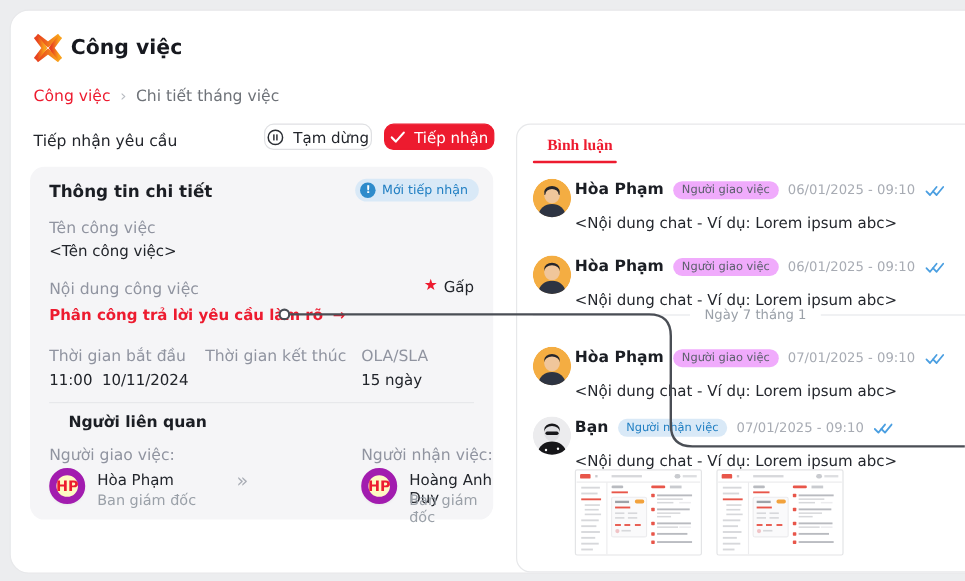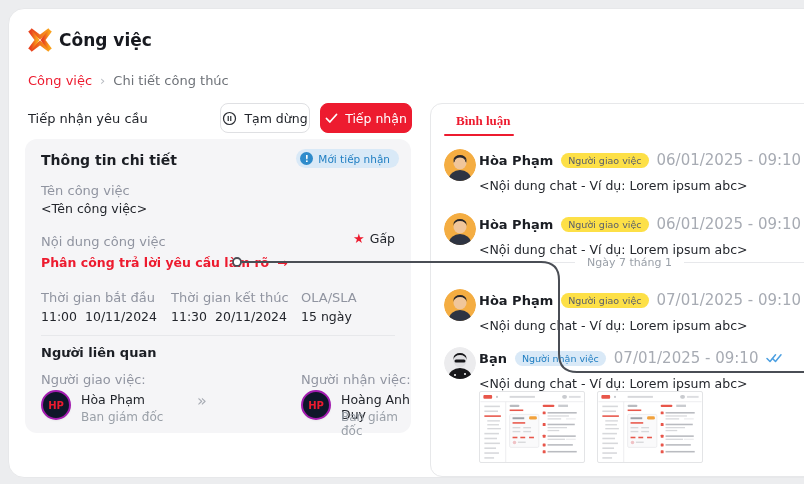--- a/index.html
+++ b/index.html
@@ -9,59 +9,59 @@
     background:#fff;border:1px solid #E7E8EA;border-radius:16px;}
   
   .logo{position:absolute;left:19px;top:19px;width:24px;height:24px;}
   .app-title{position:absolute;left:50px;top:21px;font-size:17px;font-weight:bold;color:#17191F;}
   .breadcrumb{position:absolute;left:19px;top:64px;font-size:13px;display:flex;gap:8px;align-items:center;}
   .crumb-root{color:#ED1B2F;cursor:pointer;}
   .crumb-sep{color:#B7BBC1;font-size:13px;}
   .crumb-cur{color:#6E7278;}
   
   .action-label{position:absolute;left:19px;top:102px;font-size:13px;color:#22252B;text-align:center;}
-  .btn{position:absolute;top:94px;height:30px;border-radius:8px;display:flex;align-items:center;
+  .btn{position:absolute;top:94px;height:22px;border-radius:8px;display:flex;align-items:center;
     justify-content:center;gap:7px;font-size:12.5px;cursor:pointer;}
   .btn-pause{left:211px;width:90px;background:#fff;border:1px solid #DFE0E3;color:#22252B;}
   .btn-accept{left:311px;width:92px;background:#ED1B2F;border:1px solid #ED1B2F;color:#fff;}
   
   .detail-card{position:absolute;left:16px;top:130px;width:386px;height:294px;
     background:#F5F5F7;border-radius:12px;}
   .dc-title{position:absolute;left:16px;top:13px;font-size:14px;font-weight:bold;color:#1B1E24;}
   .status-badge{position:absolute;right:12px;top:10px;display:flex;align-items:center;gap:5px;
     background:#D9E9F7;border-radius:999px;padding:3px 9px 3px 4px;font-size:10.5px;color:#1F7EC2;}
   .status-badge .dot{width:13px;height:13px;border-radius:50%;background:#2E8BCB;color:#fff;
     font-size:9px;font-weight:bold;display:flex;align-items:center;justify-content:center;}
   .lbl{position:absolute;font-size:13px;color:#9094A0;}
   .val{position:absolute;font-size:12.5px;color:#22252B;}
   .urgent{position:absolute;right:16px;top:92px;display:flex;align-items:center;gap:5px;
     font-size:12.5px;color:#22252B;}
   .urgent .star{color:#ED1B2F;font-size:13px;}
   .red-link{position:absolute;left:16px;top:116px;font-size:12.5px;font-weight:bold;color:#ED1B2F;
     display:flex;gap:8px;align-items:center;cursor:pointer;}
   .dc-divider{position:absolute;left:16px;right:16px;top:196px;height:1px;background:#E7E8EB;}
-  .people-title{position:absolute;left:16px;top:206px;font-size:13px;font-weight:bold;color:#1B1E24;}
-  .hp-avatar{position:absolute;width:30px;height:30px;border-radius:50%;background:#0f172a;
-    border:2px solid #a21caf;color:#ED1B2F;font-size:10px;font-weight:bold;display:flex;
+  .people-title{position:absolute;left:32px;top:206px;font-size:13px;font-weight:bold;color:#1B1E24;}
+  .hp-avatar{position:absolute;width:30px;height:30px;border-radius:50%;background:#fef9c3;
+    border:6px solid #a21caf;color:#ED1B2F;font-size:12px;font-weight:bold;display:flex;
     align-items:center;justify-content:center;box-shadow:0 1px 2px rgba(0,0,0,.05);}
   .p-name{position:absolute;font-size:12.5px;color:#22252B;}
   .p-role{position:absolute;font-size:12px;color:#9AA0A8;}
   .transfer{position:absolute;left:172px;top:252px;font-size:16px;color:#A9ADB5;}
   
   .comments-card{position:absolute;left:430px;top:103px;width:392px;height:374px;
     background:#fff;border:1px solid #E7E8EA;border-radius:12px;}
   .tab{position:absolute;left:25px;top:9px;font-size:13px;font-weight:bold;color:#ED1B2F;cursor:pointer;font-family:Liberation Serif, serif;}
   .tab-underline{position:absolute;left:13px;top:30px;width:70px;height:2px;background:#ED1B2F;border-radius:2px;}
   .comment{position:absolute;left:0;width:100%;}
   .c-avatar{position:absolute;left:13px;top:0;width:32px;height:32px;}
   .c-head{position:absolute;left:48px;top:2px;display:flex;align-items:center;gap:8px;white-space:nowrap;}
   .c-name{font-size:13px;font-weight:bold;color:#1B1E24;}
-  .c-badge{font-size:9.5px;padding:2px 7px;border-radius:999px;background:#fde047;color:#5A5F6B;}
+  .c-badge{font-size:9.5px;padding:2px 7px;border-radius:999px;background:#f0abfc;color:#5A5F6B;}
   .c-badge.blue{background:#D9E9F7;color:#1F7EC2;}
-  .c-time{font-size:15px;color:#A7ABB3;}
+  .c-time{font-size:11px;color:#A7ABB3;}
   .c-msg{position:absolute;left:48px;top:29px;font-size:12.5px;color:#24272D;white-space:nowrap;}
   .date-divider{position:absolute;left:13px;right:6px;top:152px;display:flex;align-items:center;
     gap:12px;font-size:11px;color:#9AA0A8;}
   .date-divider .line{flex:1;height:1px;background:#E7E8EB;}
   .thumbs{position:absolute;left:48px;top:287px;display:flex;gap:12px;}
   .thumb{width:106px;height:72px;border:1px solid #E3E4E6;border-radius:2px;background:#fff;cursor:pointer;}
   
   .annotation{position:absolute;left:0;top:0;width:804px;height:484px;pointer-events:none;z-index:50;}
 </style>
 </head>
@@ -81,21 +81,21 @@
       <path d="M4,21 L12,15 L20,21"></path>
       <path d="M3,4 L9,12 L3,20"></path>
       <path d="M21,4 L15,12 L21,20"></path>
     </g>
   </svg>
   <div class="app-title">Công việc</div>
 
   <div class="breadcrumb">
     <span class="crumb-root">Công việc</span>
     <span class="crumb-sep">›</span>
-    <span class="crumb-cur">Chi tiết công thúc</span>
+    <span class="crumb-cur">Chi tiết tháng việc</span>
   </div>
 
   <div class="action-label">Tiếp nhận yêu cầu</div>
   <div class="btn btn-pause">
     <svg width="15" height="15" viewBox="0 0 16 16">
       <circle cx="8" cy="8" r="6.4" fill="none" stroke="#2A2D33" stroke-width="1.3"></circle>
       <rect x="6" y="5.3" width="1.3" height="5.4" fill="#2A2D33"></rect>
       <rect x="8.7" y="5.3" width="1.3" height="5.4" fill="#2A2D33"></rect>
     </svg>
     <span>Tạm dừng</span>
@@ -125,23 +125,20 @@
     <div class="red-link">
       <span>Phân công trả lời yêu cầu làm rõ</span>
       <span>→</span>
     </div>
 
     <div class="lbl" style="left:16px;top:151px">Thời gian bắt đầu</div>
     <div class="lbl" style="left:146px;top:151px">Thời gian kết thúc</div>
     <div class="lbl" style="left:276px;top:151px">OLA/SLA</div>
     <div class="val" style="left:16px;top:170px">
       <span>11:00</span>&nbsp;&nbsp;<span>10/11/2024</span>
-    </div>
-    <div class="val" style="left:146px;top:170px">
-      <span>11:30</span>&nbsp;&nbsp;<span>20/11/2024</span>
     </div>
     <div class="val" style="left:276px;top:170px">15 ngày</div>
 
     <div class="dc-divider"></div>
     <div class="people-title">Người liên quan</div>
 
     <div class="lbl" style="left:16px;top:233px">Người giao việc:</div>
     <div class="lbl" style="left:276px;top:233px">Người nhận việc:</div>
 
     <div class="hp-avatar" style="left:16px;top:251px">HP</div>

